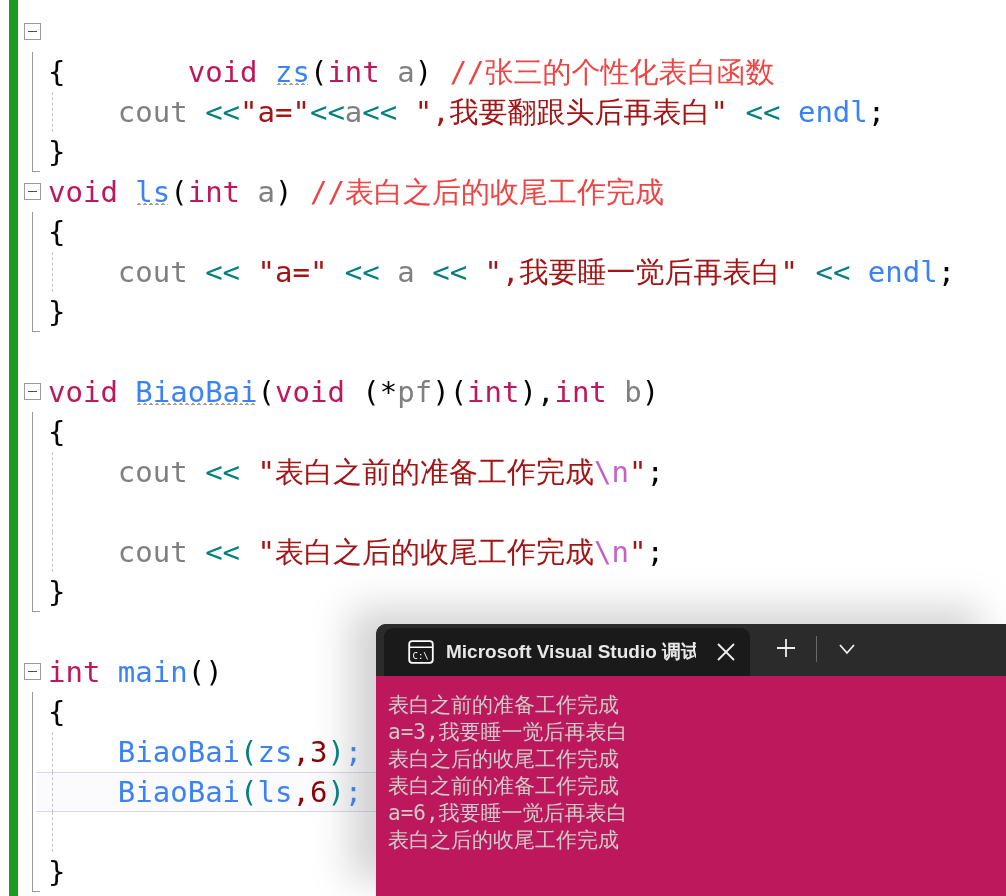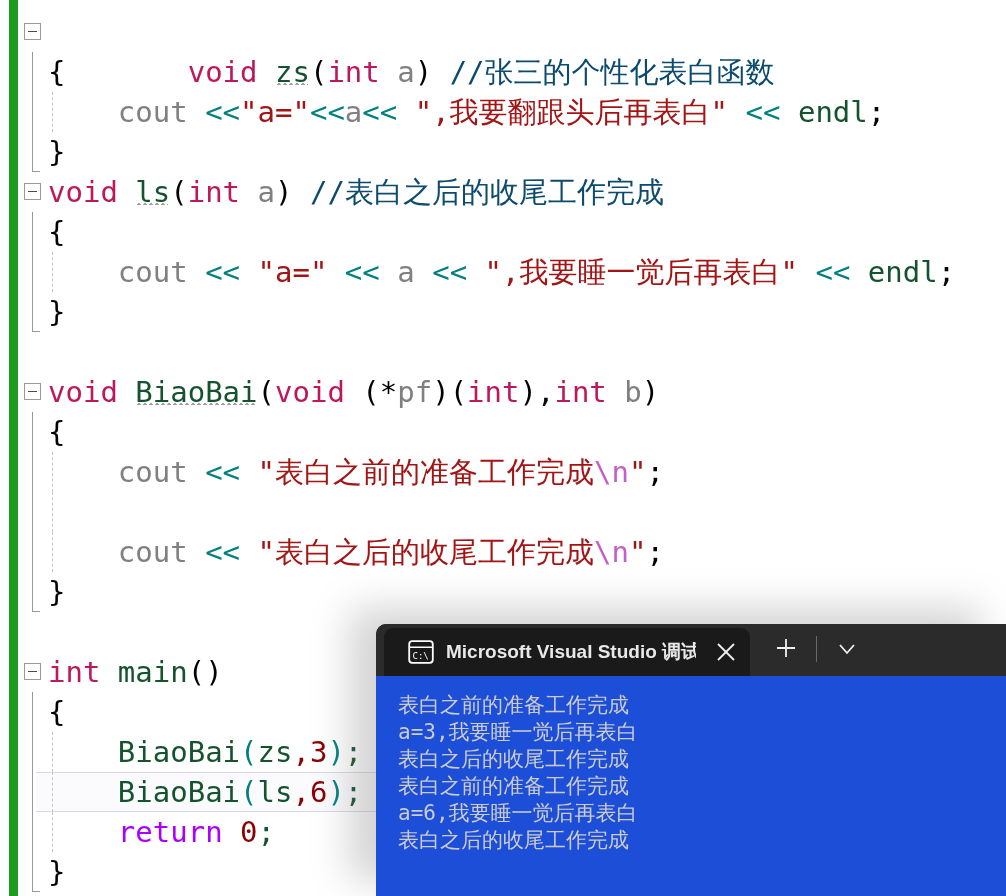--- a/index.html
+++ b/index.html
@@ -54,25 +54,25 @@
 
   
   .curline{
     position:absolute;left:36px;top:0;right:0;height:40px;
     border-top:1px solid #d6d9ec;border-bottom:1px solid #d6d9ec;
     background:#fbfbfd;box-sizing:border-box;
   }
 
   
   .kw{color:#be185d;}
-  .fn{color:#14532d;}
+  .fn{color:#3b82f6;}
   .id{color:#808080;}
   .str{color:#a31515;}
   .op{color:#008080;}
-  .cmt{color:#0c4a6e;}
+  .cmt{color:#ef4444;}
   .num{color:#8b0000;}
   .esc{color:#c660c6;}
   .ctl{color:#aa00ff;}
   .pun{color:#000000;}
 
   
   .dotted{
     position:relative;
   }
   .dotted:after{
@@ -115,21 +115,21 @@
     position:absolute;left:398px;top:12px;width:24px;height:24px;color:#f0f0f0;
   }
   .term-sep{
     position:absolute;left:440px;top:12px;width:1px;height:26px;background:#6a6a6a;
   }
   .term-chev{
     position:absolute;left:460px;top:14px;width:22px;height:22px;color:#f0f0f0;
   }
   .term-body{
     position:absolute;left:0;top:52px;width:630px;height:220px;
-    background:#1d4ed8;padding:16px 0 0 22px;box-sizing:border-box;
+    background:#be185d;padding:16px 0 0 12px;box-sizing:border-box;
   }
   .term-line{
     font-family:"DejaVu Sans Mono","Liberation Mono",monospace;
     font-size:21px;line-height:27px;color:#cccccc;white-space:pre;
   }
 </style>
 </head>
 <body>
 
 <div id="editor">
@@ -237,21 +237,20 @@
     <div class="line">
       <span class="curline"></span>
       <span class="rail"></span>
       <span class="guide"></span>
       <span class="txt">    <span class="fn">BiaoBai</span><span class="op">(</span><span class="fn">ls</span><span class="num">,</span><span class="num">6</span><span class="op">)</span><span class="fn">;</span></span>
     </div>
 
     <div class="line">
       <span class="rail"></span>
       <span class="guide"></span>
-      <span class="txt">    <span class="ctl">return</span> <span class="num">0</span><span class="fn">;</span></span>
     </div>
 
     <div class="line">
       <span class="rail end"></span>
       <span class="txt"><span class="pun">}</span></span>
     </div>
 
   </div>
 </div>
 

